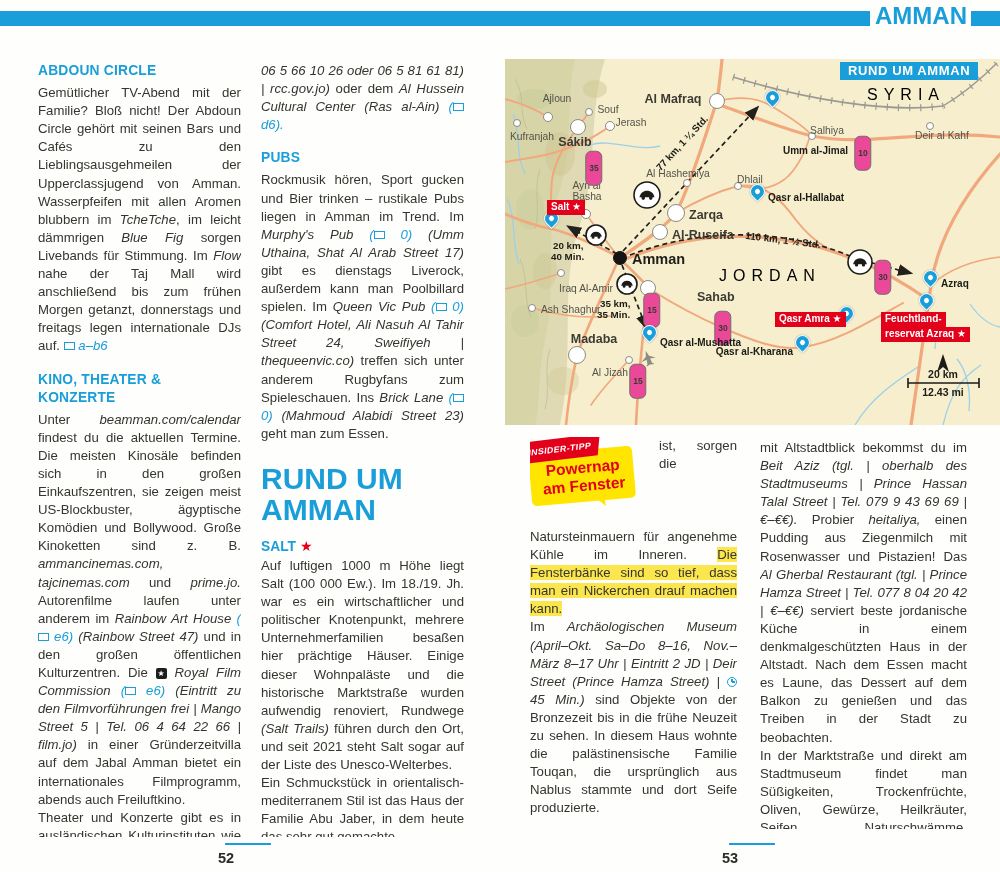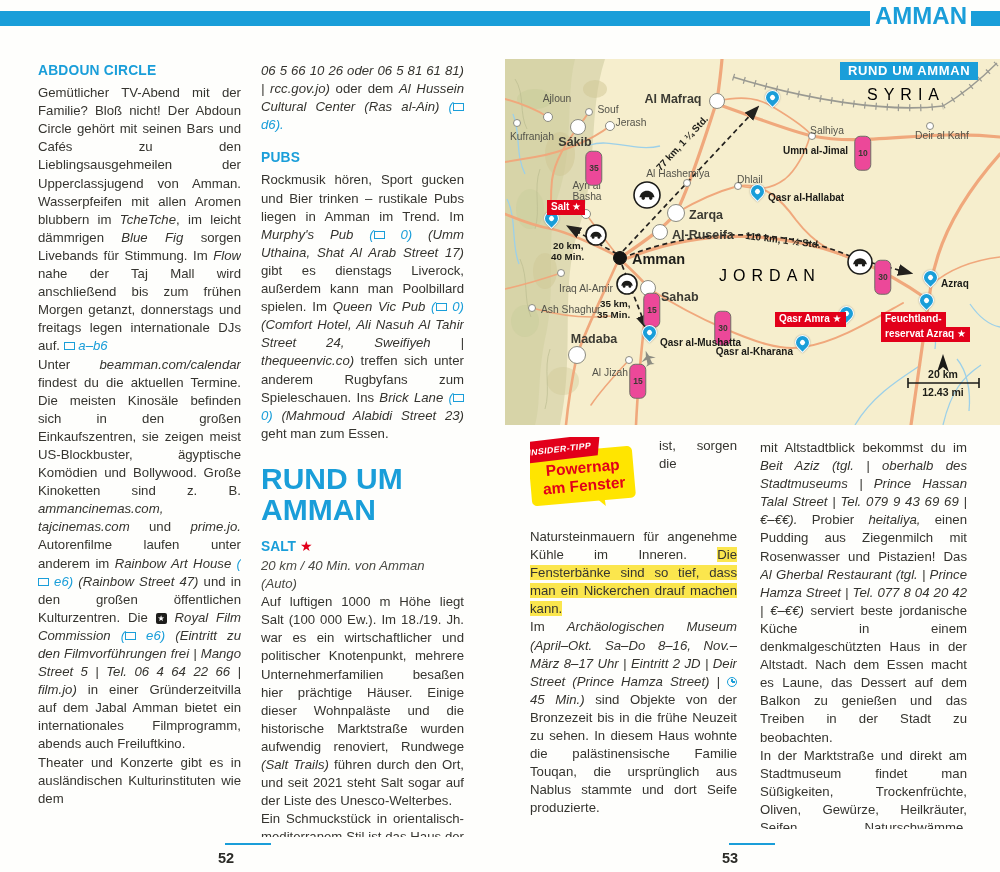--- a/index.html
+++ b/index.html
@@ -80,33 +80,33 @@
 
 <div class="spread">
 
   <div class="topbar"></div>
   <div class="page-title">AMMAN</div>
   <div class="topbar-right"></div>
 
   <div class="col" id="col1">
     <h3 class="blue first">ABDOUN CIRCLE</h3>
     <p><span>Gemütlicher TV-Abend mit der Familie? Bloß nicht! Der Abdoun Circle gehört mit seinen Bars und Cafés zu den Lieblingsausgehmeilen der Upperclassjugend von Amman. Wasserpfeifen mit allen Aromen blubbern im </span><span class="i">TcheTche</span><span>, im leicht dämmrigen </span><span class="i">Blue Fig</span><span> sorgen Livebands für Stimmung. Im </span><span class="i">Flow</span><span> nahe der Taj Mall wird anschließend bis zum frühen Morgen getanzt, donnerstags und freitags legen internationale DJs auf. </span><span class="ic-map"></span><span class="c"> a–b6</span></p>
+    <h3 class="blue">KINO, THEATER &amp; KONZERTE</h3>
     <p><span>Unter </span><span class="i">beamman.com/calendar</span><span> findest du die aktuellen Termine. Die meisten Kinosäle befinden sich in den großen Einkaufszentren, sie zeigen meist US-Blockbuster, ägyptische Komödien und Bollywood. Große Kinoketten sind z. B. </span><span class="i">ammancinemas.com, tajcinemas.com</span><span> und </span><span class="i">prime.jo.</span><span> Autorenfilme laufen unter anderem im </span><span class="i">Rainbow Art House </span><span class="c">(</span><span class="ic-map"></span><span class="c"> e6)</span><span class="i"> (Rainbow Street 47)</span><span> und in den großen öffentlichen Kulturzentren. Die </span><span class="ic-badge">★</span><span class="i"> Royal Film Commission </span><span class="c">(</span><span class="ic-map"></span><span class="c"> e6)</span><span class="i"> (Eintritt zu den Filmvorführungen frei | Mango Street 5 | Tel. 06 4 64 22 66 | film.jo)</span><span> in einer Gründerzeitvilla auf dem Jabal Amman bietet ein internationales Filmprogramm, abends auch Freiluftkino.</span></p>
     <p><span>Theater und Konzerte gibt es in ausländischen Kulturinstituten wie dem </span></p>
   </div>
 
   <div class="col" id="col2">
     <p style="margin-top:2px;"><span class="i">06 5 66 10 26 oder 06 5 81 61 81) | rcc.gov.jo)</span><span> oder dem </span><span class="i">Al Hussein Cultural Center (Ras al-Ain) </span><span class="c">(</span><span class="ic-map"></span><span class="c"> d6).</span></p>
     <h3 class="blue">PUBS</h3>
     <p><span>Rockmusik hören, Sport gucken und Bier trinken – rustikale Pubs liegen in Amman im Trend. Im </span><span class="i">Murphy's Pub </span><span class="c">(</span><span class="ic-map"></span><span class="c"> 0)</span><span class="i"> (Umm Uthaina, Shat Al Arab Street 17)</span><span> gibt es dienstags Liverock, außerdem kann man Poolbillard spielen. Im </span><span class="i">Queen Vic Pub </span><span class="c">(</span><span class="ic-map"></span><span class="c"> 0)</span><span class="i"> (Comfort Hotel, Ali Nasuh Al Tahir Street 24, Sweifiyeh | thequeenvic.co)</span><span> treffen sich unter anderem Rugbyfans zum Spieleschauen. Ins </span><span class="i">Brick Lane </span><span class="c">(</span><span class="ic-map"></span><span class="c"> 0)</span><span class="i"> (Mahmoud Alabidi Street 23)</span><span> geht man zum Essen.</span></p>
     <h2 class="bigblue">RUND UM AMMAN</h2>
     <div class="salt-head">
       <span>SALT</span><span class="salt-star">★</span>
     </div>
-    <p class="subline">20 km / 40 Min. von Amman (Auto)</p>
     <p><span>Auf luftigen 1000 m Höhe liegt Salt (100 000 Ew.). Im 18./19. Jh. war es ein wirtschaftlicher und politischer Knotenpunkt, mehrere Unternehmerfamilien besaßen hier prächtige Häuser. Einige dieser Wohnpaläste und die historische Marktstraße wurden aufwendig renoviert, Rundwege </span><span class="i">(Salt Trails)</span><span> führen durch den Ort, und seit 2021 steht Salt sogar auf der Liste des Unesco-Welterbes.</span></p>
     <p><span>Ein Schmuckstück in orientalisch-mediterranem Stil ist das Haus der Familie Abu Jaber, in dem heute das sehr gut gemachte</span></p>
   </div>
 
   <div id="map">
     <svg id="map-svg" width="495" height="366" viewBox="0 0 495 366">
       <defs>
         <marker id="arr" markerWidth="9" markerHeight="8" refX="7" refY="3.5" orient="auto">
           <path d="M0,0 L9,3.5 L0,7 Z" fill="#22201d"></path>
         </marker>
@@ -241,21 +241,21 @@
         <div class="town-label b1" style="left: 167px; top: 176px; transform: translate(0px, -50%);"><span>Al-Ruseifa</span></div>
         <div class="town" style="left: 76px; top: 150px; height: 10px; width: 10px;"></div>
         <div class="town-label" style="left: 82px; top: 132px; transform: translate(-50%, -50%);"><span>Ayn al</span><br><span>Basha</span></div>
         <div class="town capital" style="left: 108px; top: 192px; height: 14px; width: 14px;"></div>
         <div class="town-label b2" style="left: 127px; top: 200px; transform: translate(0px, -50%);"><span>Amman</span></div>
         <div class="town" style="left: 52px; top: 210px; height: 8px; width: 8px;"></div>
         <div class="town-label" style="left: 81px; top: 229px; transform: translate(-50%, -50%);"><span>Iraq Al-Amir</span></div>
         <div class="town" style="left: 23px; top: 245px; height: 8px; width: 8px;"></div>
         <div class="town-label" style="left: 36px; top: 250px; transform: translate(0px, -50%);"><span>Ash Shaghur</span></div>
         <div class="town" style="left: 135px; top: 221px; height: 16px; width: 16px;"></div>
-        <div class="town-label b1" style="left: 156px; top: 238px; transform: translate(0px, -50%);"><span>Sahab</span></div>
+        <div class="town-label b1" style="left: 156px; top: 238px; transform: translate(0px, -50%); padding-left: 36px;"><span>Sahab</span></div>
         <div class="town" style="left: 63px; top: 287px; height: 18px; width: 18px;"></div>
         <div class="town-label b1" style="left: 89px; top: 280px; transform: translate(-50%, -50%);"><span>Madaba</span></div>
         <div class="town" style="left: 120px; top: 297px; height: 8px; width: 8px;"></div>
         <div class="town-label" style="left: 105px; top: 313px; transform: translate(-50%, -50%);"><span>Al Jizah</span></div>
         <div class="pin" style="left: 260px; top: 31px;"></div>
         <div class="pin-label" style="left: 278px; top: 44px; transform: translate(0px, -50%); margin-top: 47px;">Umm al-Jimal</div>
         <div class="pin" style="left: 245px; top: 125px;"></div>
         <div class="pin-label" style="left: 263px; top: 138px; transform: translate(0px, -50%);">Qasr al-Hallabat</div>
         <div class="pin" style="left: 39px; top: 152px;"></div>
         <div class="pin" style="left: 137px; top: 266px;"></div>

